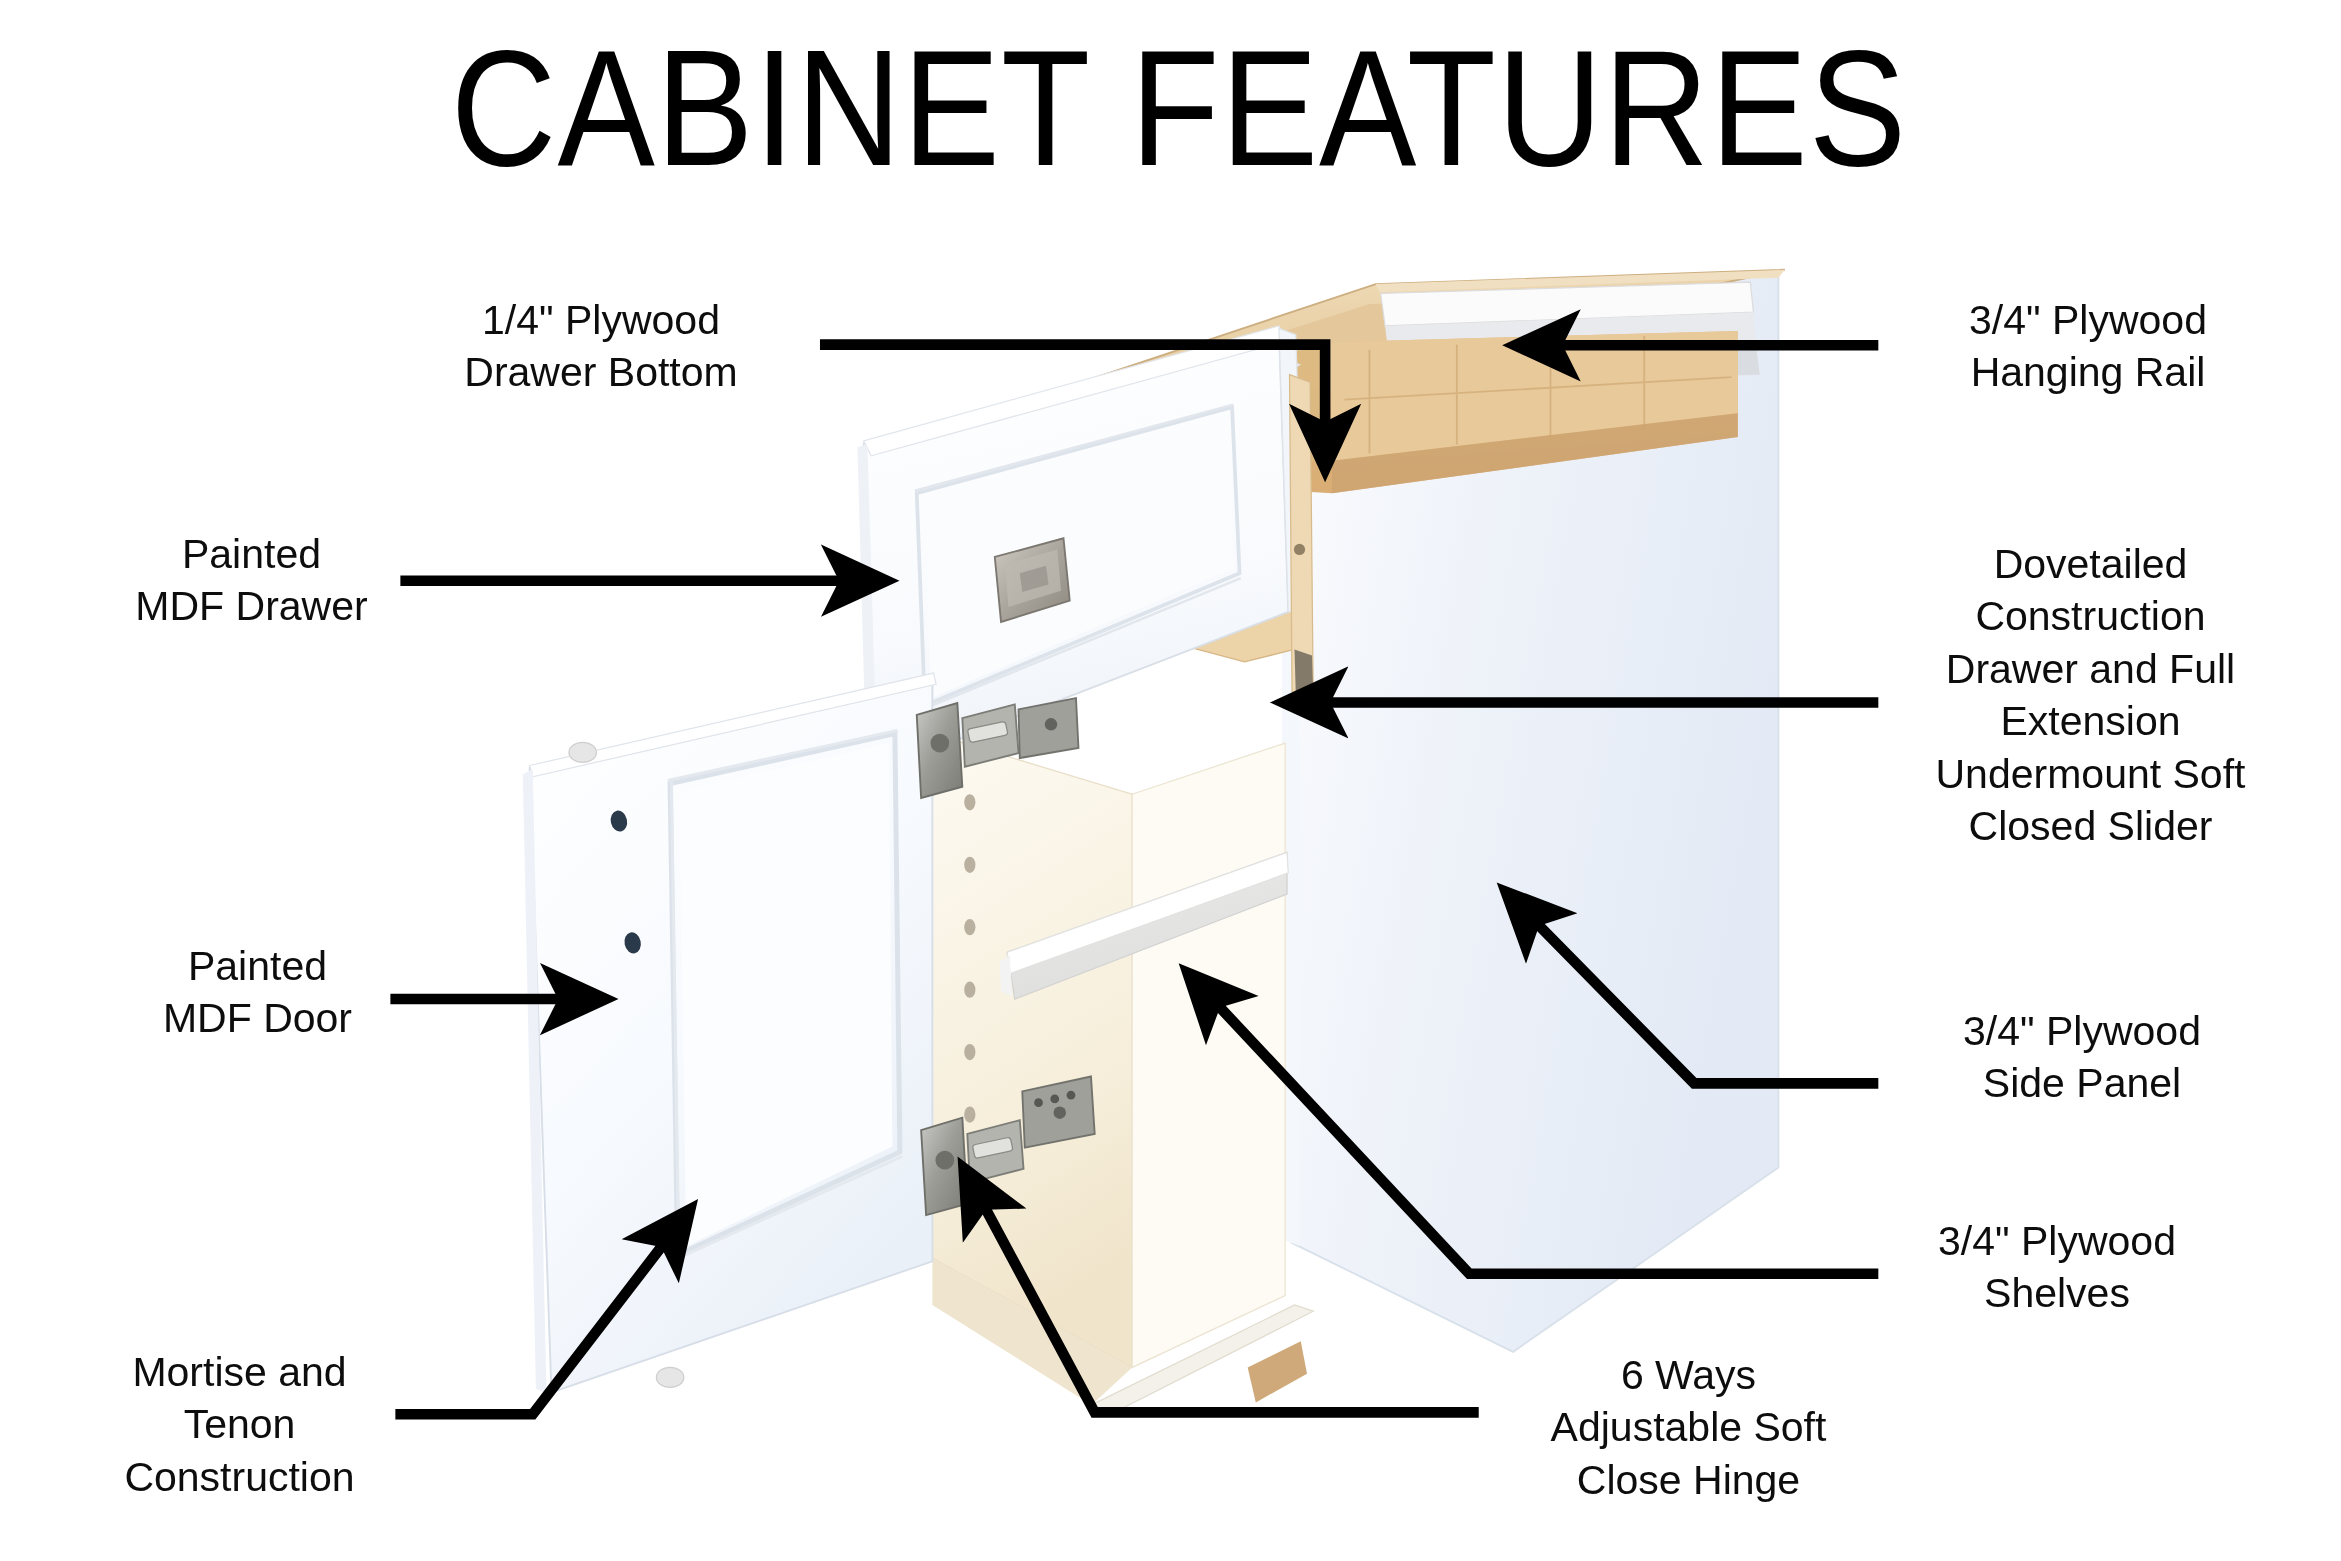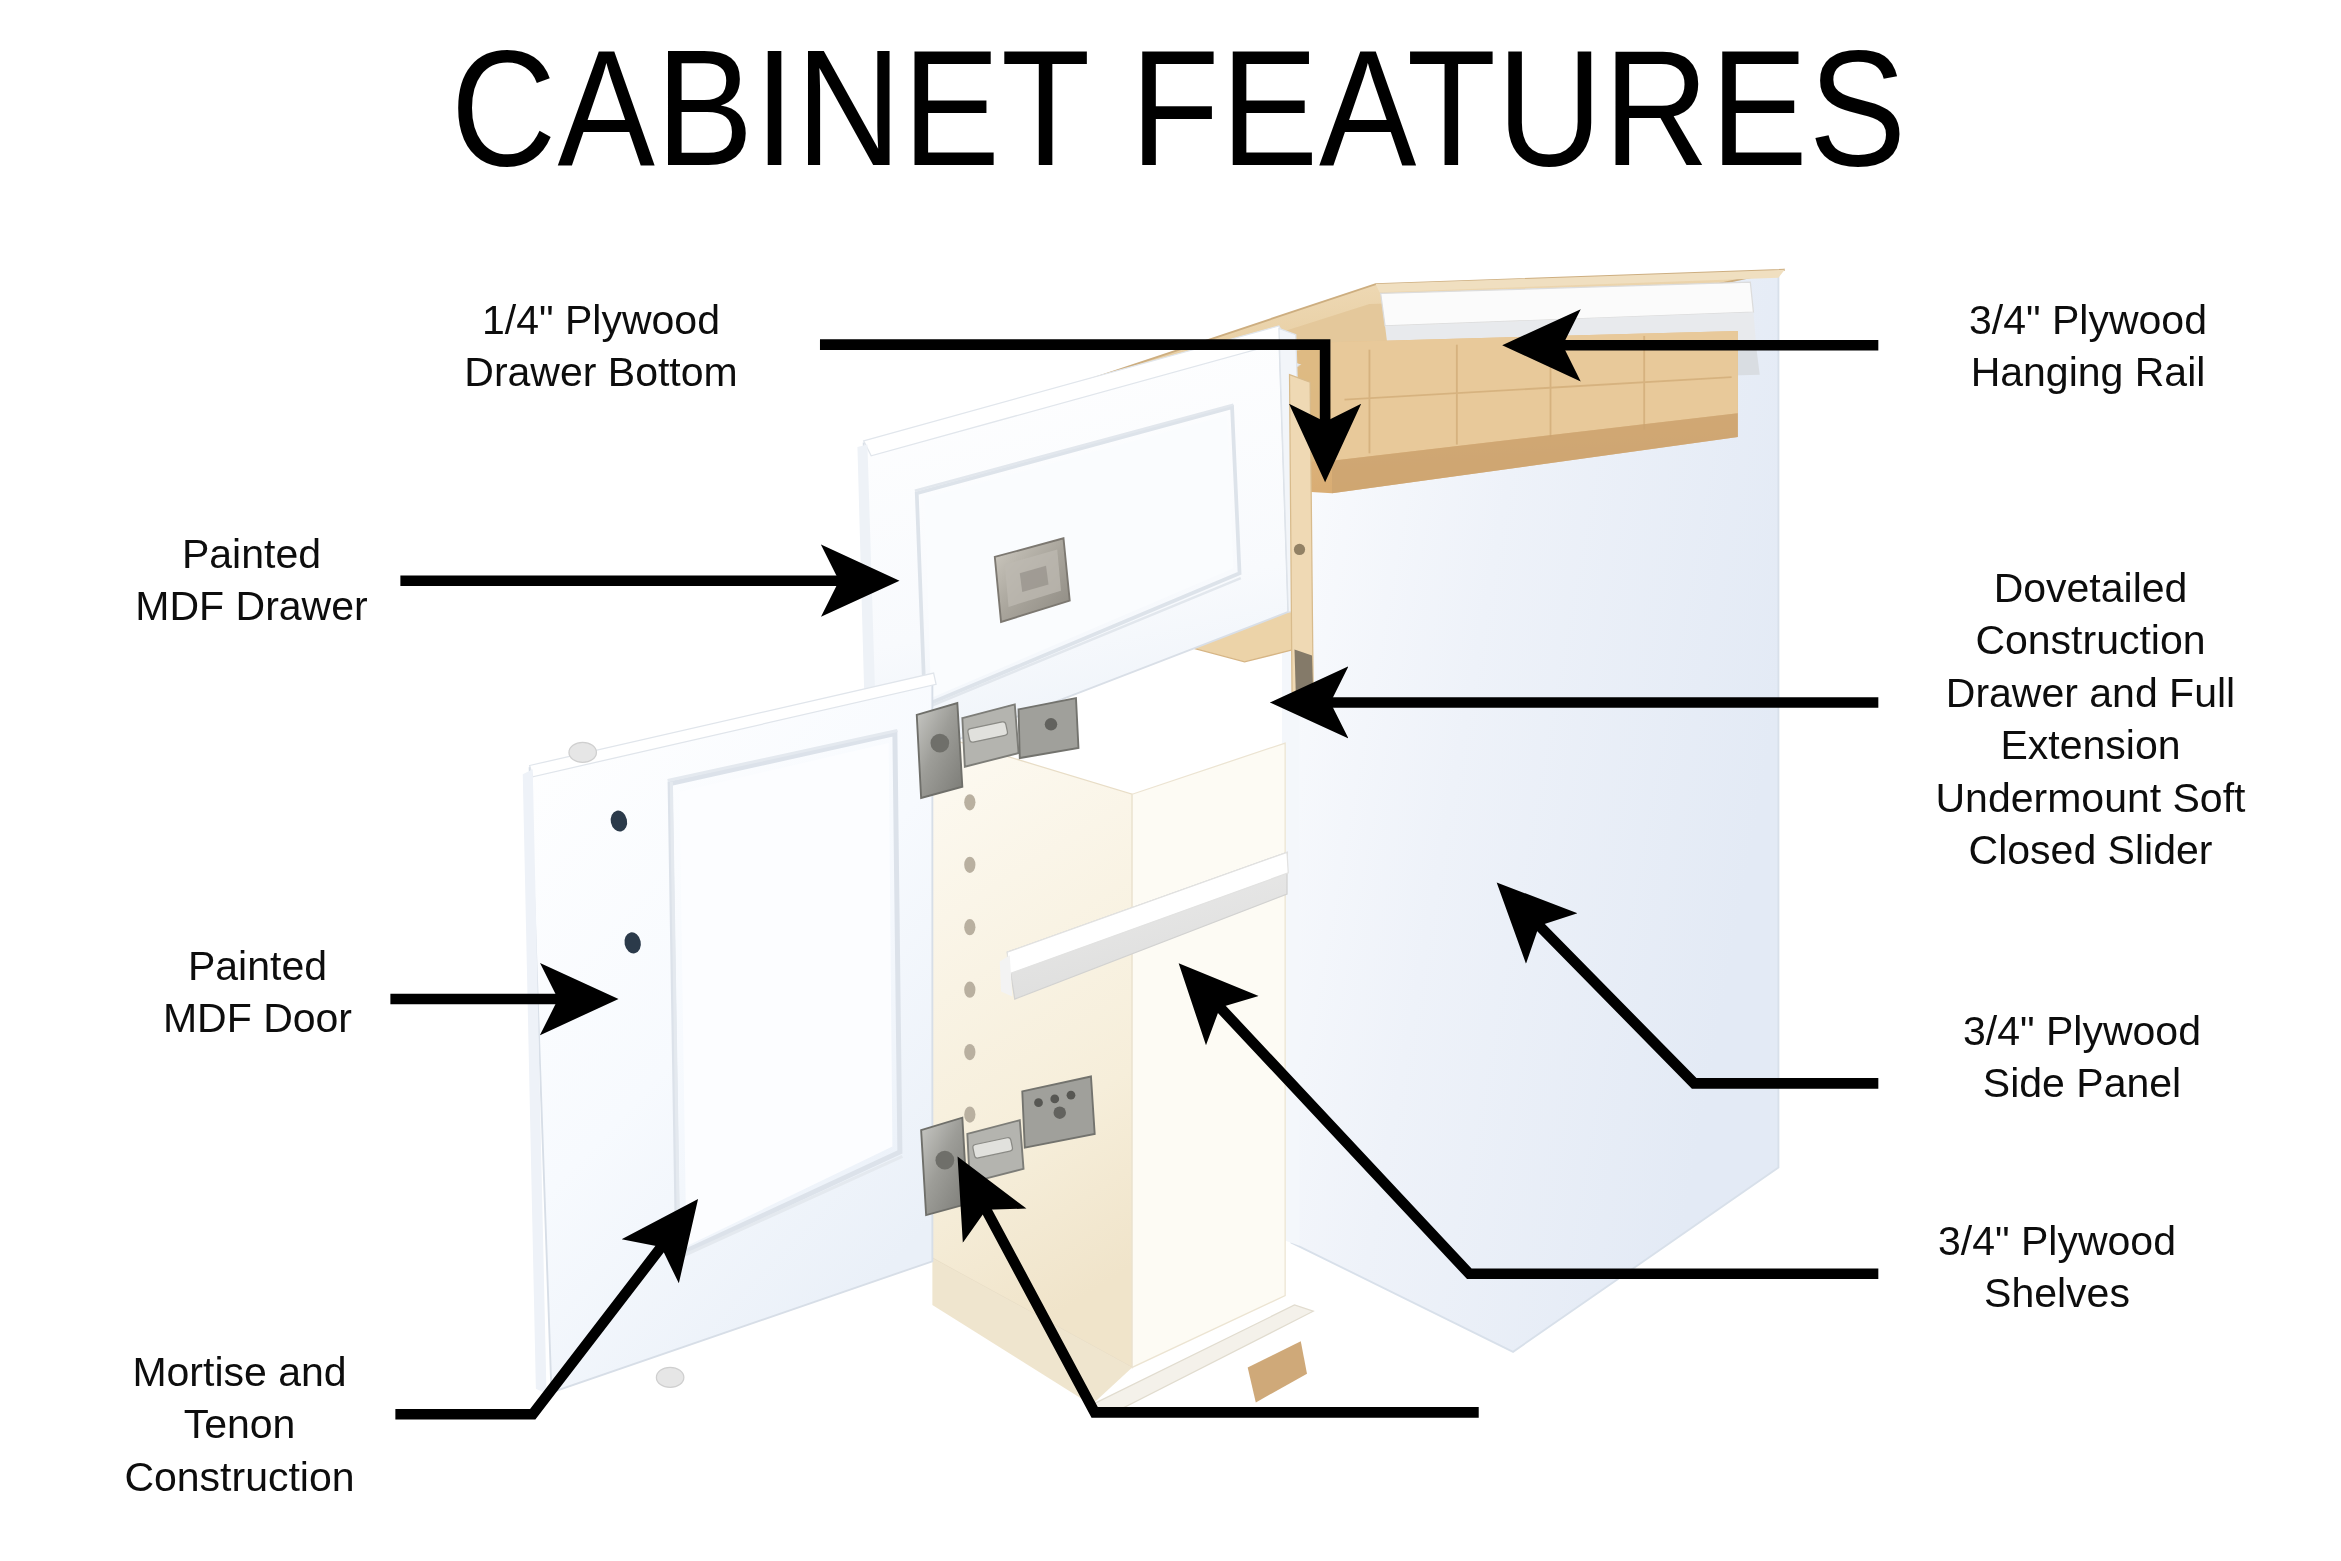--- a/index.html
+++ b/index.html
@@ -309,35 +309,38 @@
 
   <div class="label center" style="left:412px; top:294px; width:362px;">1/4" Plywood
 Drawer Bottom</div>
 
   <div class="label center" style="left:1905px; top:294px; width:350px;">3/4" Plywood
 Hanging Rail</div>
 
   <div class="label center" style="left:81px; top:528px; width:325px;">Painted
 MDF Drawer</div>
 
-  <div class="label center" style="left:1870px; top:562px; width:425px;">Dovetailed
+  <div class="label center" style="left:1870px; top:538px; width:425px;">Dovetailed
 Construction
 Drawer and Full
 Extension
 Undermount Soft
 Closed Slider</div>
 
   <div class="label center" style="left:112px; top:940px; width:275px;">Painted
 MDF Door</div>
 
   <div class="label center" style="left:1899px; top:1005px; width:350px;">3/4" Plywood
 Side Panel</div>
 
   <div class="label center" style="left:1874px; top:1215px; width:350px;">3/4" Plywood
 Shelves</div>
 
   <div class="label center" style="left:69px; top:1346px; width:325px;text-align:center;">Mortise and
 Tenon
 Construction</div>
 
+  <div class="label center" style="left:1493px; top:1349px; width:375px;">6 Ways
+Adjustable Soft
+Close Hinge</div>
 
 </div>
 
 
 </body></html>

